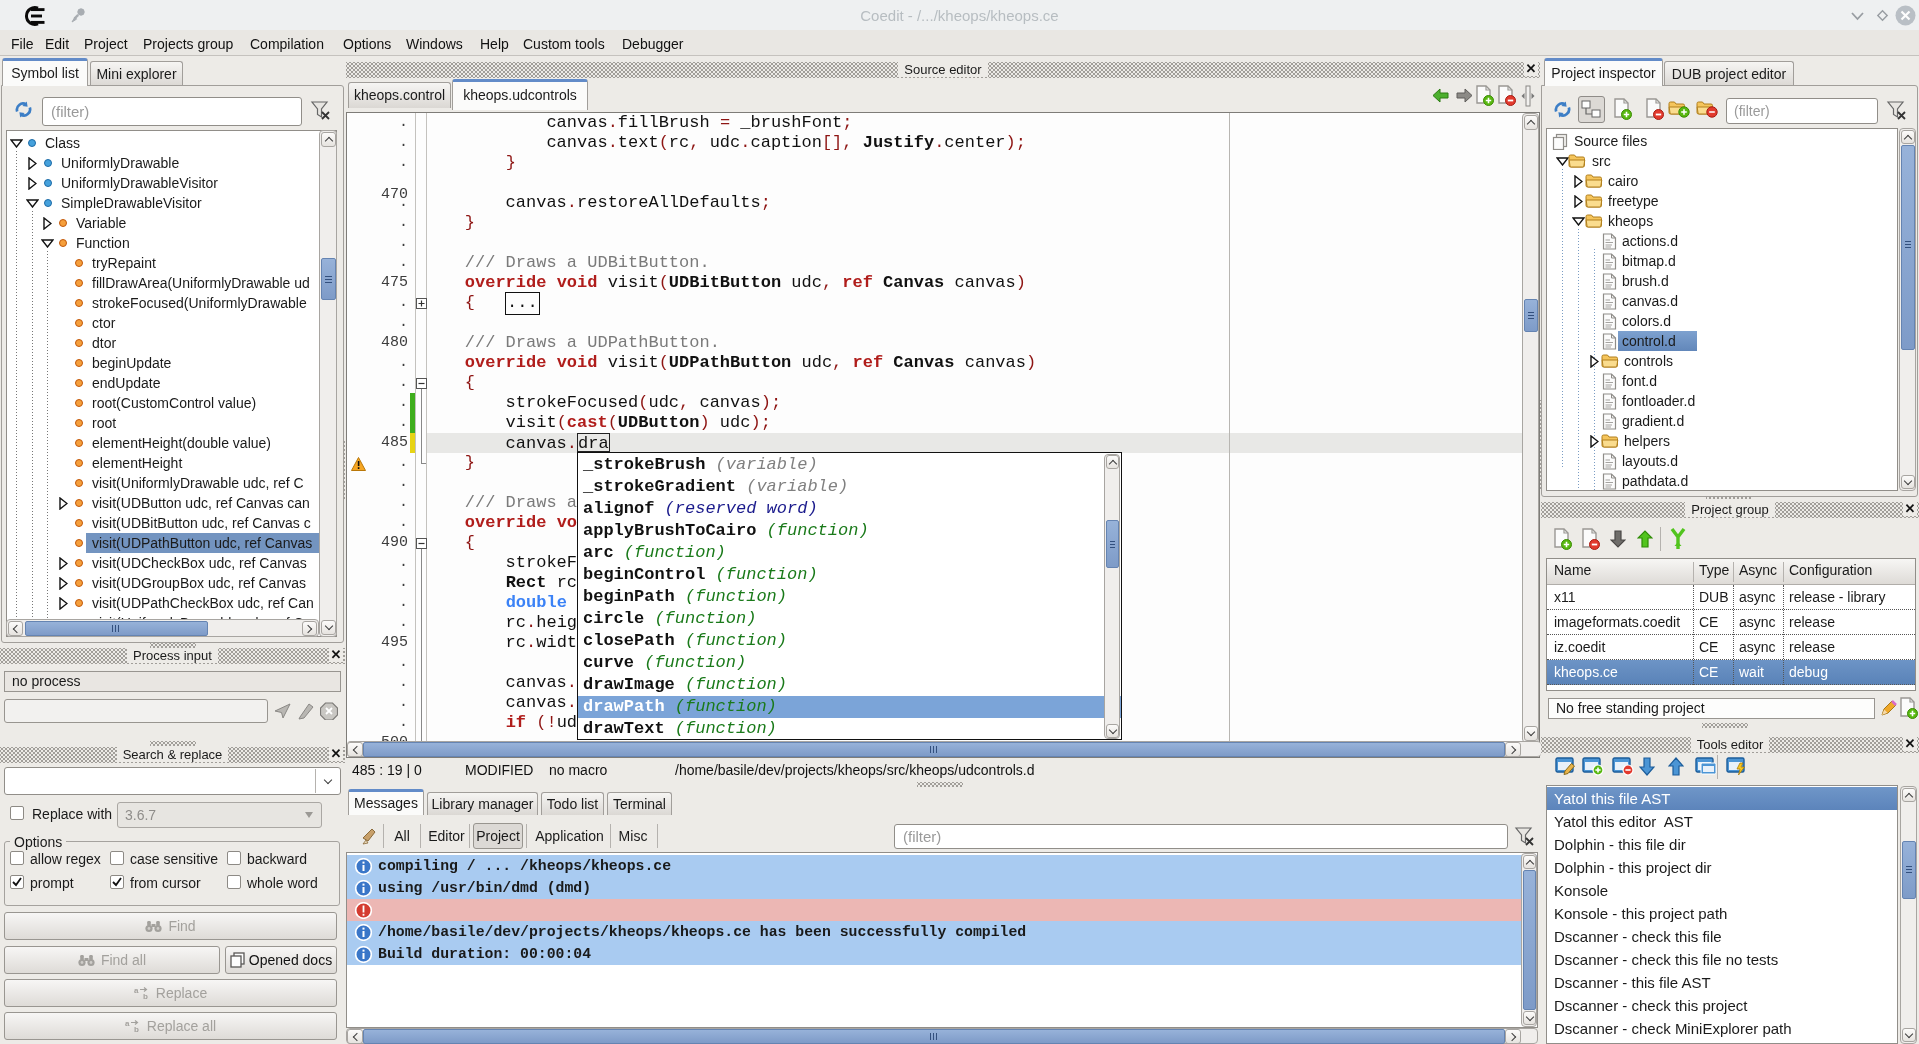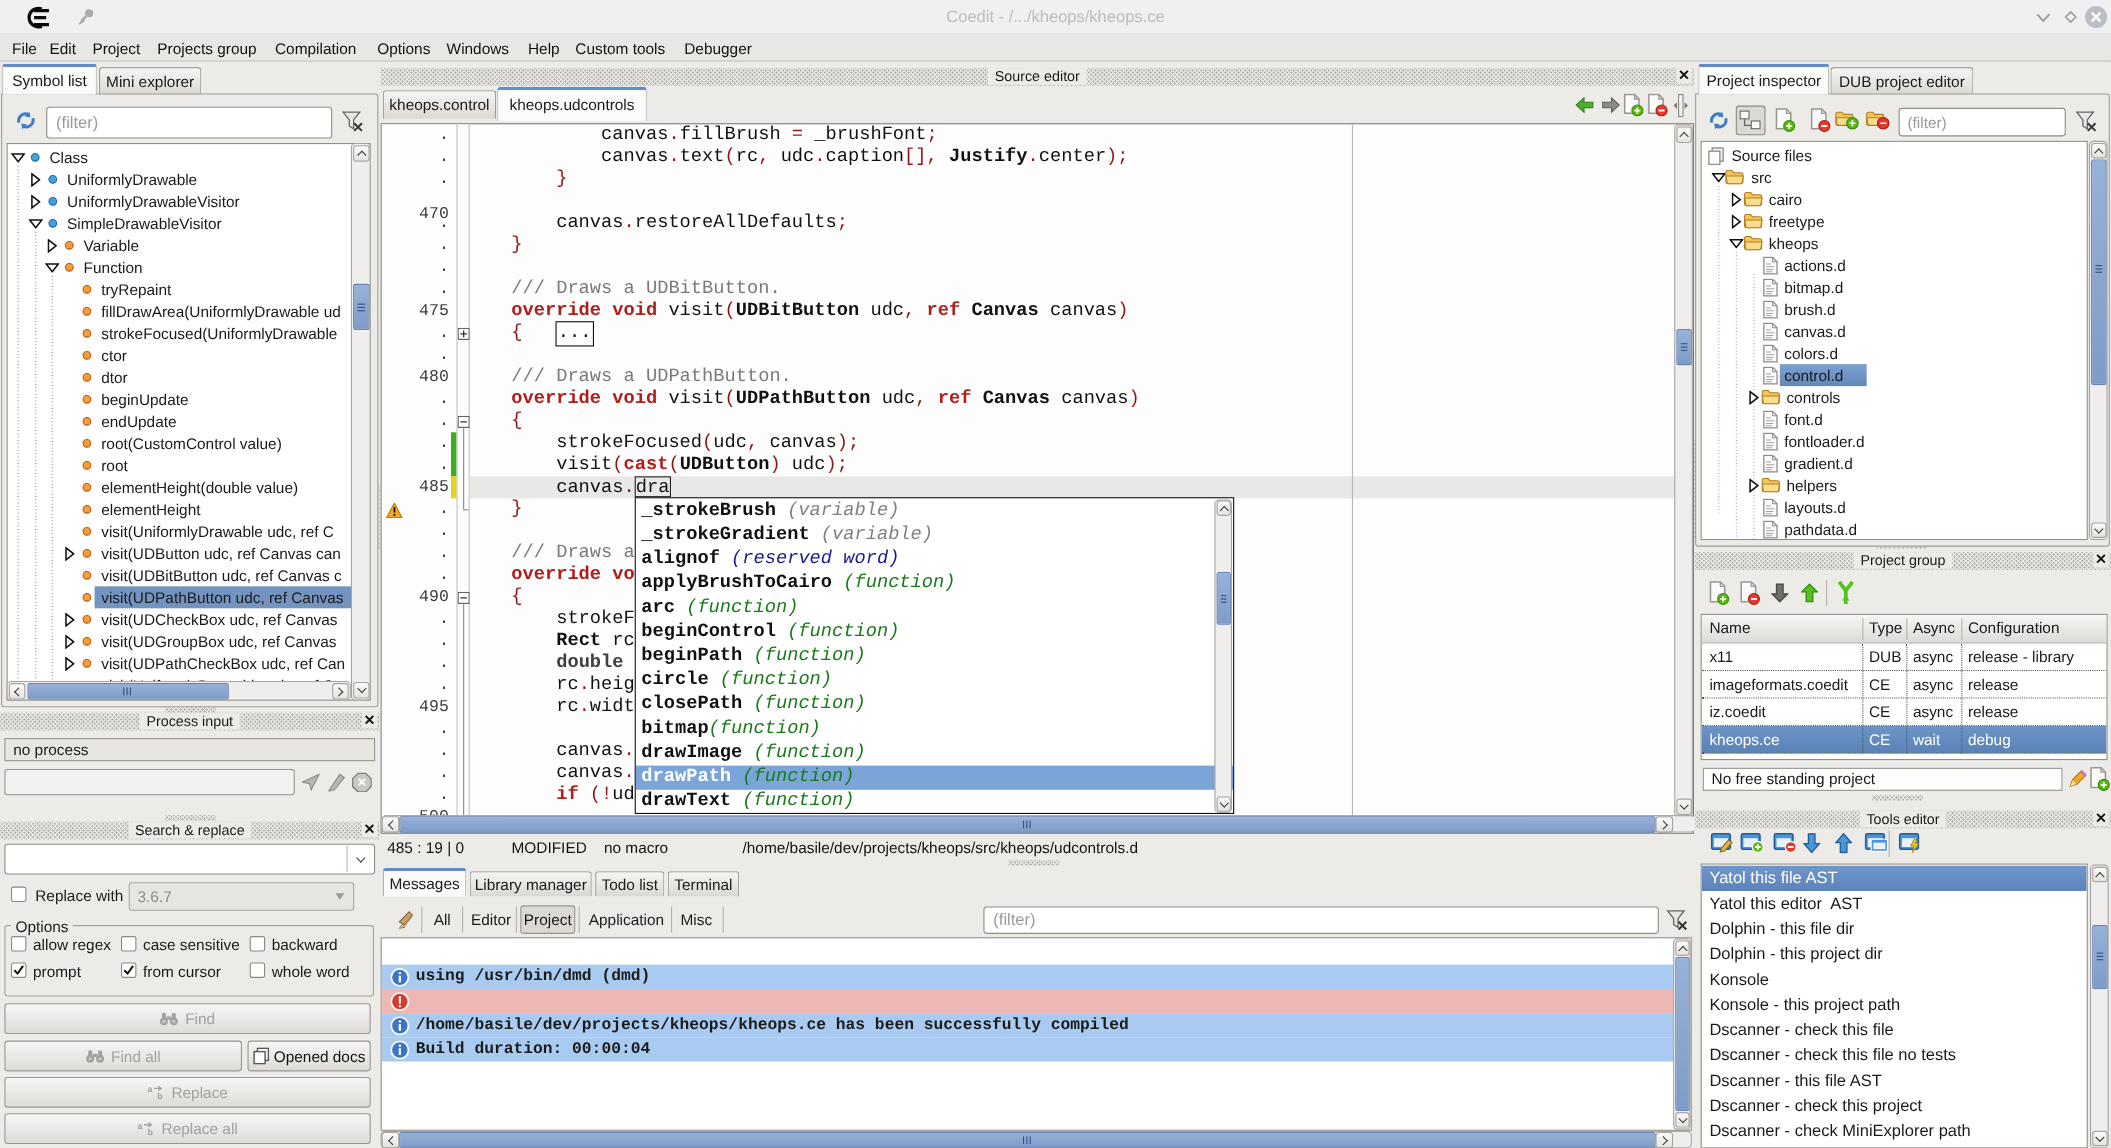--- a/index.html
+++ b/index.html
@@ -473,21 +473,21 @@
       <div class="cl" style="top:280px;">&nbsp;&nbsp;&nbsp;&nbsp;&nbsp;&nbsp;&nbsp;&nbsp;strokeFocused<span style="color:#8e1513;">(</span>udc<span style="color:#8e1513;">,</span>&nbsp;canvas<span style="color:#8e1513;">);</span></div>
       <div class="cl" style="top:300px;">&nbsp;&nbsp;&nbsp;&nbsp;&nbsp;&nbsp;&nbsp;&nbsp;visit<span style="color:#8e1513;">(</span><span style="color:#b01d1b;font-weight:bold;">cast</span><span style="color:#8e1513;">(</span><span style="font-weight:bold;">UDButton</span><span style="color:#8e1513;">)</span>&nbsp;udc<span style="color:#8e1513;">);</span></div>
       <div class="cl" style="top:320px;">&nbsp;&nbsp;&nbsp;&nbsp;&nbsp;&nbsp;&nbsp;&nbsp;canvas<span style="color:#8e1513;">.</span><span style="border:1px solid #222;display:inline-block;height:19px;line-height:19px;">dra</span></div>
       <div class="cl" style="top:340px;">&nbsp;&nbsp;&nbsp;&nbsp;<span style="color:#8e1513;">}</span></div>
       <div class="cl" style="top:360px;"></div>
       <div class="cl" style="top:380px;"><span style="color:#7a7a7a;">&nbsp;&nbsp;&nbsp;&nbsp;///&nbsp;Draws&nbsp;a&nbsp;UDCheckBox.</span></div>
       <div class="cl" style="top:400px;">&nbsp;&nbsp;&nbsp;&nbsp;<span style="color:#b01d1b;font-weight:bold;">override&nbsp;void</span>&nbsp;visit<span style="color:#8e1513;">(</span><span style="font-weight:bold;">UDCheckBox</span>&nbsp;udc<span style="color:#8e1513;">,</span>&nbsp;<span style="color:#b01d1b;font-weight:bold;">ref</span>&nbsp;<span style="font-weight:bold;">Canvas</span>&nbsp;canvas<span style="color:#8e1513;">)</span></div>
       <div class="cl" style="top:420px;">&nbsp;&nbsp;&nbsp;&nbsp;<span style="color:#8e1513;">{</span></div>
       <div class="cl" style="top:440px;">&nbsp;&nbsp;&nbsp;&nbsp;&nbsp;&nbsp;&nbsp;&nbsp;strokeFocused<span style="color:#8e1513;">(</span>udc<span style="color:#8e1513;">,</span>&nbsp;canvas<span style="color:#8e1513;">);</span></div>
       <div class="cl" style="top:460px;">&nbsp;&nbsp;&nbsp;&nbsp;&nbsp;&nbsp;&nbsp;&nbsp;<span style="font-weight:bold;">Rect</span>&nbsp;rc&nbsp;<span style="color:#8e1513;">=</span>&nbsp;udc<span style="color:#8e1513;">.</span>drawArea<span style="color:#8e1513;">;</span></div>
-      <div class="cl" style="top:480px;">&nbsp;&nbsp;&nbsp;&nbsp;&nbsp;&nbsp;&nbsp;&nbsp;<span style="color:#404040;font-weight:bold;">double</span>&nbsp;h&nbsp;<span style="color:#8e1513;">=</span>&nbsp;elementHeight<span style="color:#8e1513;">;</span></div>
+      <div class="cl" style="top:480px;">&nbsp;&nbsp;&nbsp;&nbsp;&nbsp;&nbsp;&nbsp;&nbsp;<span style="color:#3b82f6;font-weight:bold;">double</span>&nbsp;h&nbsp;<span style="color:#8e1513;">=</span>&nbsp;elementHeight<span style="color:#8e1513;">;</span></div>
       <div class="cl" style="top:500px;">&nbsp;&nbsp;&nbsp;&nbsp;&nbsp;&nbsp;&nbsp;&nbsp;rc<span style="color:#8e1513;">.</span>height&nbsp;<span style="color:#8e1513;">=</span>&nbsp;rc<span style="color:#8e1513;">.</span>height&nbsp;<span style="color:#8e1513;">/</span>&nbsp;2<span style="color:#8e1513;">;</span></div>
       <div class="cl" style="top:520px;">&nbsp;&nbsp;&nbsp;&nbsp;&nbsp;&nbsp;&nbsp;&nbsp;rc<span style="color:#8e1513;">.</span>width&nbsp;<span style="color:#8e1513;">=</span>&nbsp;rc<span style="color:#8e1513;">.</span>width&nbsp;<span style="color:#8e1513;">/</span>&nbsp;2<span style="color:#8e1513;">;</span></div>
       <div class="cl" style="top:540px;"></div>
       <div class="cl" style="top:560px;">&nbsp;&nbsp;&nbsp;&nbsp;&nbsp;&nbsp;&nbsp;&nbsp;canvas<span style="color:#8e1513;">.</span>fillBrush&nbsp;<span style="color:#8e1513;">=</span>&nbsp;_brushBack<span style="color:#8e1513;">;</span></div>
       <div class="cl" style="top:580px;">&nbsp;&nbsp;&nbsp;&nbsp;&nbsp;&nbsp;&nbsp;&nbsp;canvas<span style="color:#8e1513;">.</span>drawRect<span style="color:#8e1513;">(</span>rc<span style="color:#8e1513;">);</span></div>
       <div class="cl" style="top:600px;">&nbsp;&nbsp;&nbsp;&nbsp;&nbsp;&nbsp;&nbsp;&nbsp;<span style="color:#b01d1b;font-weight:bold;">if</span>&nbsp;<span style="color:#8e1513;">(!</span>udc<span style="color:#8e1513;">.</span>checked<span style="color:#8e1513;">)</span></div>
       <div class="cl" style="top:620px;"></div>
       </div>
 
       <svg class="abs" style="left:69px;top:185px;" width="11" height="11" viewBox="0 0 11 11">
@@ -575,20 +575,25 @@
   <div class="sep-v" style="left:526px;top:824px;height:24px;"></div>
   <div class="sep-v" style="left:610px;top:824px;height:24px;"></div>
   <div class="sep-v" style="left:657px;top:824px;height:24px;"></div>
   <div class="abs inp" style="left:894px;top:824px;width:614px;height:25px;line-height:23px;padding-left:8px;font-size:15px;">(filter)</div>
   <svg class="abs" style="left:1514px;top:826px;" width="22" height="21" viewBox="0 0 22 21">
       <path d="M2 2 h15 l-5.5 7 v8 l-4 -2.5 v-5.5 z" fill="#e8e6e2" stroke="#666" stroke-width="1.2"></path>
       <path d="M12 12 l7 7 M19 12 l-7 7" stroke="#333" stroke-width="1.8"></path>
     </svg>
 
   <div class="abs white-box" style="left:346px;top:852px;width:1192px;height:176px;overflow:hidden;" id="msglist">
+    <div class="mrow" style="top:2px;background:#a9cbf1;"><svg width="17" height="17" viewBox="0 0 17 17">
+          <circle cx="8.5" cy="8.5" r="7.8" fill="#3a76c8" stroke="#fff" stroke-width="1.6"></circle>
+          <rect x="7.5" y="7" width="2" height="6" fill="#fff"></rect>
+          <rect x="7.5" y="3.6" width="2" height="2" fill="#fff"></rect>
+        </svg><span class="mt">compiling / ... /kheops/kheops.ce</span></div>
     <div class="mrow" style="top:24px;background:#a9cbf1;"><svg width="17" height="17" viewBox="0 0 17 17">
           <circle cx="8.5" cy="8.5" r="7.8" fill="#3a76c8" stroke="#fff" stroke-width="1.6"></circle>
           <rect x="7.5" y="7" width="2" height="6" fill="#fff"></rect>
           <rect x="7.5" y="3.6" width="2" height="2" fill="#fff"></rect>
         </svg><span class="mt">using /usr/bin/dmd (dmd)</span></div>
     <div class="mrow" style="top:46px;background:#ecb7b4;"><svg width="17" height="17" viewBox="0 0 17 17">
           <circle cx="8.5" cy="8.5" r="7.8" fill="#d43c30" stroke="#fff" stroke-width="1.6"></circle>
           <rect x="7.6" y="3.5" width="1.8" height="7" fill="#fff"></rect>
           <rect x="7.6" y="11.8" width="1.8" height="1.9" fill="#fff"></rect>
         </svg></div>
@@ -1102,21 +1107,21 @@
     <div class="abs" style="left:577px;top:452px;width:545px;height:288px;background:#fff;border:1px solid #111;z-index:50;overflow:hidden;">
   <div class="prow" style="top:1px;width:100%;"><span style="position:absolute;left:5px;font-weight:bold;color:#111;">_strokeBrush</span><span style="position:absolute;left:137.6px;font-style:italic;color:#808080;">(variable)</span></div>
   <div class="prow" style="top:23px;width:100%;"><span style="position:absolute;left:5px;font-weight:bold;color:#111;">_strokeGradient</span><span style="position:absolute;left:168.2px;font-style:italic;color:#808080;">(variable)</span></div>
   <div class="prow" style="top:45px;width:100%;"><span style="position:absolute;left:5px;font-weight:bold;color:#111;">alignof</span><span style="position:absolute;left:86.6px;font-style:italic;color:#1a1a8c;">(reserved word)</span></div>
   <div class="prow" style="top:67px;width:100%;"><span style="position:absolute;left:5px;font-weight:bold;color:#111;">applyBrushToCairo</span><span style="position:absolute;left:188.6px;font-style:italic;color:#1a7a1a;">(function)</span></div>
   <div class="prow" style="top:89px;width:100%;"><span style="position:absolute;left:5px;font-weight:bold;color:#111;">arc</span><span style="position:absolute;left:45.8px;font-style:italic;color:#1a7a1a;">(function)</span></div>
   <div class="prow" style="top:111px;width:100%;"><span style="position:absolute;left:5px;font-weight:bold;color:#111;">beginControl</span><span style="position:absolute;left:137.6px;font-style:italic;color:#1a7a1a;">(function)</span></div>
   <div class="prow" style="top:133px;width:100%;"><span style="position:absolute;left:5px;font-weight:bold;color:#111;">beginPath</span><span style="position:absolute;left:107.0px;font-style:italic;color:#1a7a1a;">(function)</span></div>
   <div class="prow" style="top:155px;width:100%;"><span style="position:absolute;left:5px;font-weight:bold;color:#111;">circle</span><span style="position:absolute;left:76.39999999999999px;font-style:italic;color:#1a7a1a;">(function)</span></div>
   <div class="prow" style="top:177px;width:100%;"><span style="position:absolute;left:5px;font-weight:bold;color:#111;">closePath</span><span style="position:absolute;left:107.0px;font-style:italic;color:#1a7a1a;">(function)</span></div>
-  <div class="prow" style="top:199px;width:100%;"><span style="position:absolute;left:5px;font-weight:bold;color:#111;">bitmap</span><span style="position:absolute;left:66.19999999999999px;font-style:italic;color:#1a7a1a;">(function)</span></div>
+  <div class="prow" style="top:199px;width:100%;"><span style="position:absolute;left:5px;font-weight:bold;color:#111;">curve</span><span style="position:absolute;left:66.19999999999999px;font-style:italic;color:#1a7a1a;">(function)</span></div>
   <div class="prow" style="top:221px;width:100%;"><span style="position:absolute;left:5px;font-weight:bold;color:#111;">drawImage</span><span style="position:absolute;left:107.0px;font-style:italic;color:#1a7a1a;">(function)</span></div>
   <div class="prow" style="top:243px;width:100%;background:#7ba4d8;"><span style="position:absolute;left:5px;font-weight:bold;color:#fff;">drawPath</span><span style="position:absolute;left:96.8px;font-style:italic;color:#1a7a1a;">(function)</span></div>
   <div class="prow" style="top:265px;width:100%;"><span style="position:absolute;left:5px;font-weight:bold;color:#111;">drawText</span><span style="position:absolute;left:96.8px;font-style:italic;color:#1a7a1a;">(function)</span></div>
   <div class="sb-track" style="right:1px;top:1px;width:16px;height:285px;">
     <div class="sb-btn" style="left:1px;top:0px;width:13px;height:14px;">
           <i class="ch ch-u"></i>
         </div>
     <div class="sb-btn" style="left:1px;bottom:0px;width:13px;height:14px;">
           <i class="ch ch-d"></i>
         </div>

